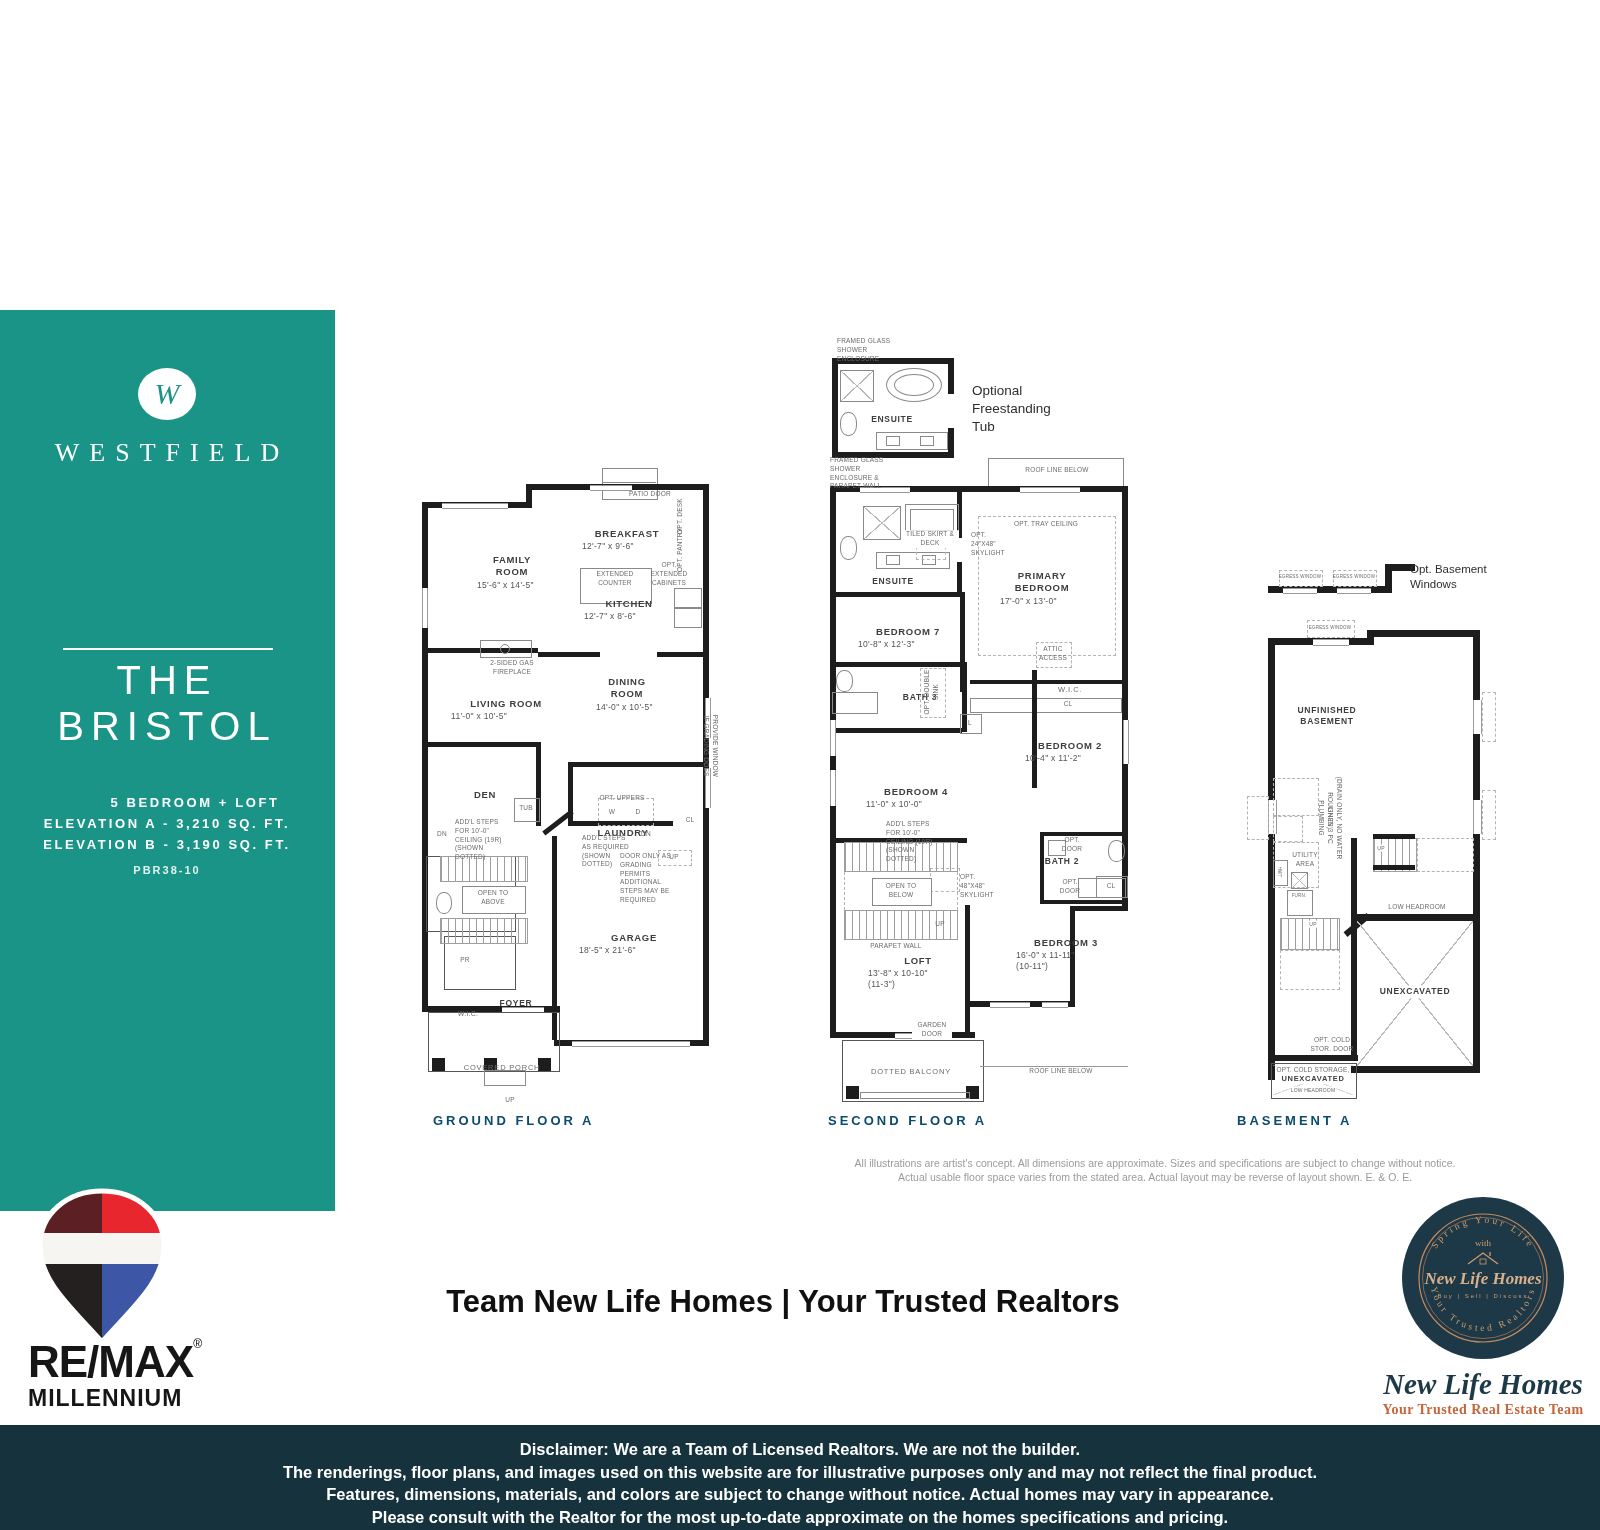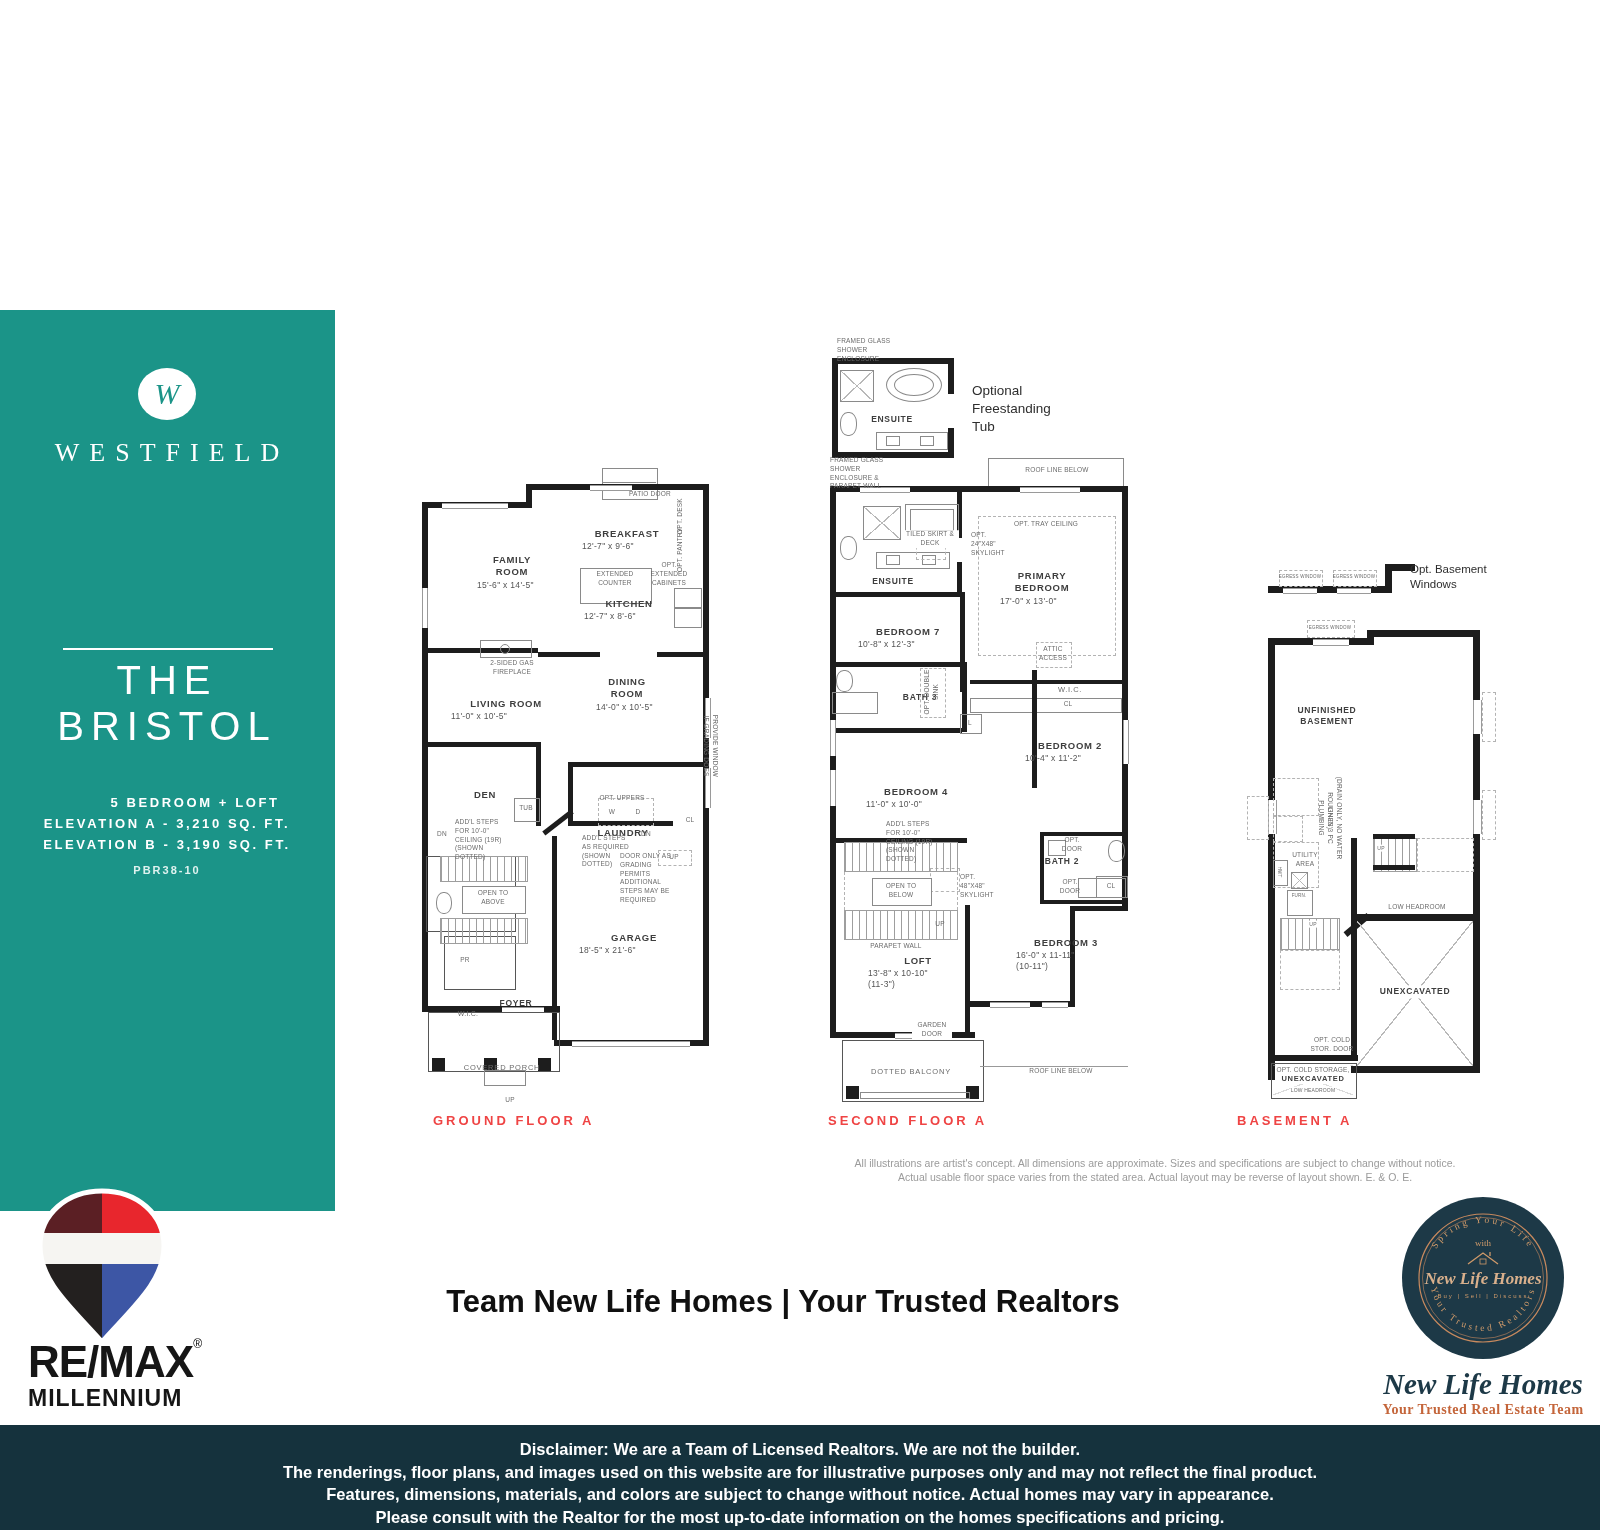--- a/index.html
+++ b/index.html
@@ -22,21 +22,21 @@
   .winV{position:absolute;background:#fff;border-left:1px solid #9a9a9a;border-right:1px solid #9a9a9a;}
   .hatchV{position:absolute;border:1px solid #9e9e9e;background:repeating-linear-gradient(90deg,#9e9e9e 0 1px,transparent 1px 7px);}
   .xfill{background:
     linear-gradient(to top right,transparent calc(50% - 0.6px),#b8b8b8 calc(50% - 0.6px),#b8b8b8 calc(50% + 0.6px),transparent calc(50% + 0.6px)),
     linear-gradient(to bottom right,transparent calc(50% - 0.6px),#b8b8b8 calc(50% - 0.6px),#b8b8b8 calc(50% + 0.6px),transparent calc(50% + 0.6px));}
   .room{font-weight:600;font-size:9.5px;color:#3e3e3e;letter-spacing:0.7px;text-align:center;line-height:1.3;}
   .dims{font-weight:400;font-size:8.5px;color:#555;letter-spacing:0.3px;margin-top:1px;}
   .tiny{font-weight:400;font-size:6.5px;color:#6a6a6a;letter-spacing:0.2px;line-height:1.35;text-align:center;}
   .tinyL{text-align:left;}
   .note13{font-size:13.5px;color:#2e2e2e;line-height:1.35;}
-  .planlabel{font-weight:700;font-size:13px;color:#ef4444;letter-spacing:3px;}
+  .planlabel{font-weight:700;font-size:13px;color:#0c4a6e;letter-spacing:3px;}
   .rot90{transform:translate(-50%,-50%) rotate(90deg);}
   .rotm90{transform:translate(-50%,-50%) rotate(-90deg);}
   .fineprint{font-size:10.5px;color:#9b9b9b;line-height:1.3;text-align:center;}
   
   #teambanner{left:428px;top:1284px;width:710px;text-align:center;font-weight:700;font-size:31px;color:#101010;}
   #bottombar{left:0;top:1425px;width:1600px;height:105px;background:#15323d;}
   .disc{color:#fff;font-weight:700;font-size:16.5px;text-align:center;line-height:22.5px;}
   .remaxname{font-weight:800;font-size:44px;color:#161616;letter-spacing:-1px;}
   .remaxsub{font-weight:600;font-size:23px;color:#161616;letter-spacing:1px;}
   .scriptname{font-family:"Liberation Serif",serif;font-style:italic;font-weight:700;font-size:29px;color:#1d3947;text-align:center;}
@@ -431,15 +431,15 @@
   </text>
 </svg>
 <div class="abs scriptname" style="left:1375px;top:1368px;width:216px;">New Life Homes</div>
 <div class="abs scripttag" style="left:1375px;top:1402px;width:216px;">Your Trusted Real Estate Team</div>
 
 <div id="bottombar" class="abs">
   <div class="disc" style="margin-top:13px;">
     <div>Disclaimer: We are a Team of Licensed Realtors. We are not the builder.</div>
     <div>The renderings, floor plans, and images used on this website are for illustrative purposes only and may not reflect the final product.</div>
     <div>Features, dimensions, materials, and colors are subject to change without notice. Actual homes may vary in appearance.</div>
-    <div>Please consult with the Realtor for the most up-to-date information on the homes specifications and pricing.</div>
+    <div>Please consult with the Realtor for the most up-to-date approximate on the homes specifications and pricing.</div>
   </div>
 </div>
 
 </body></html>

